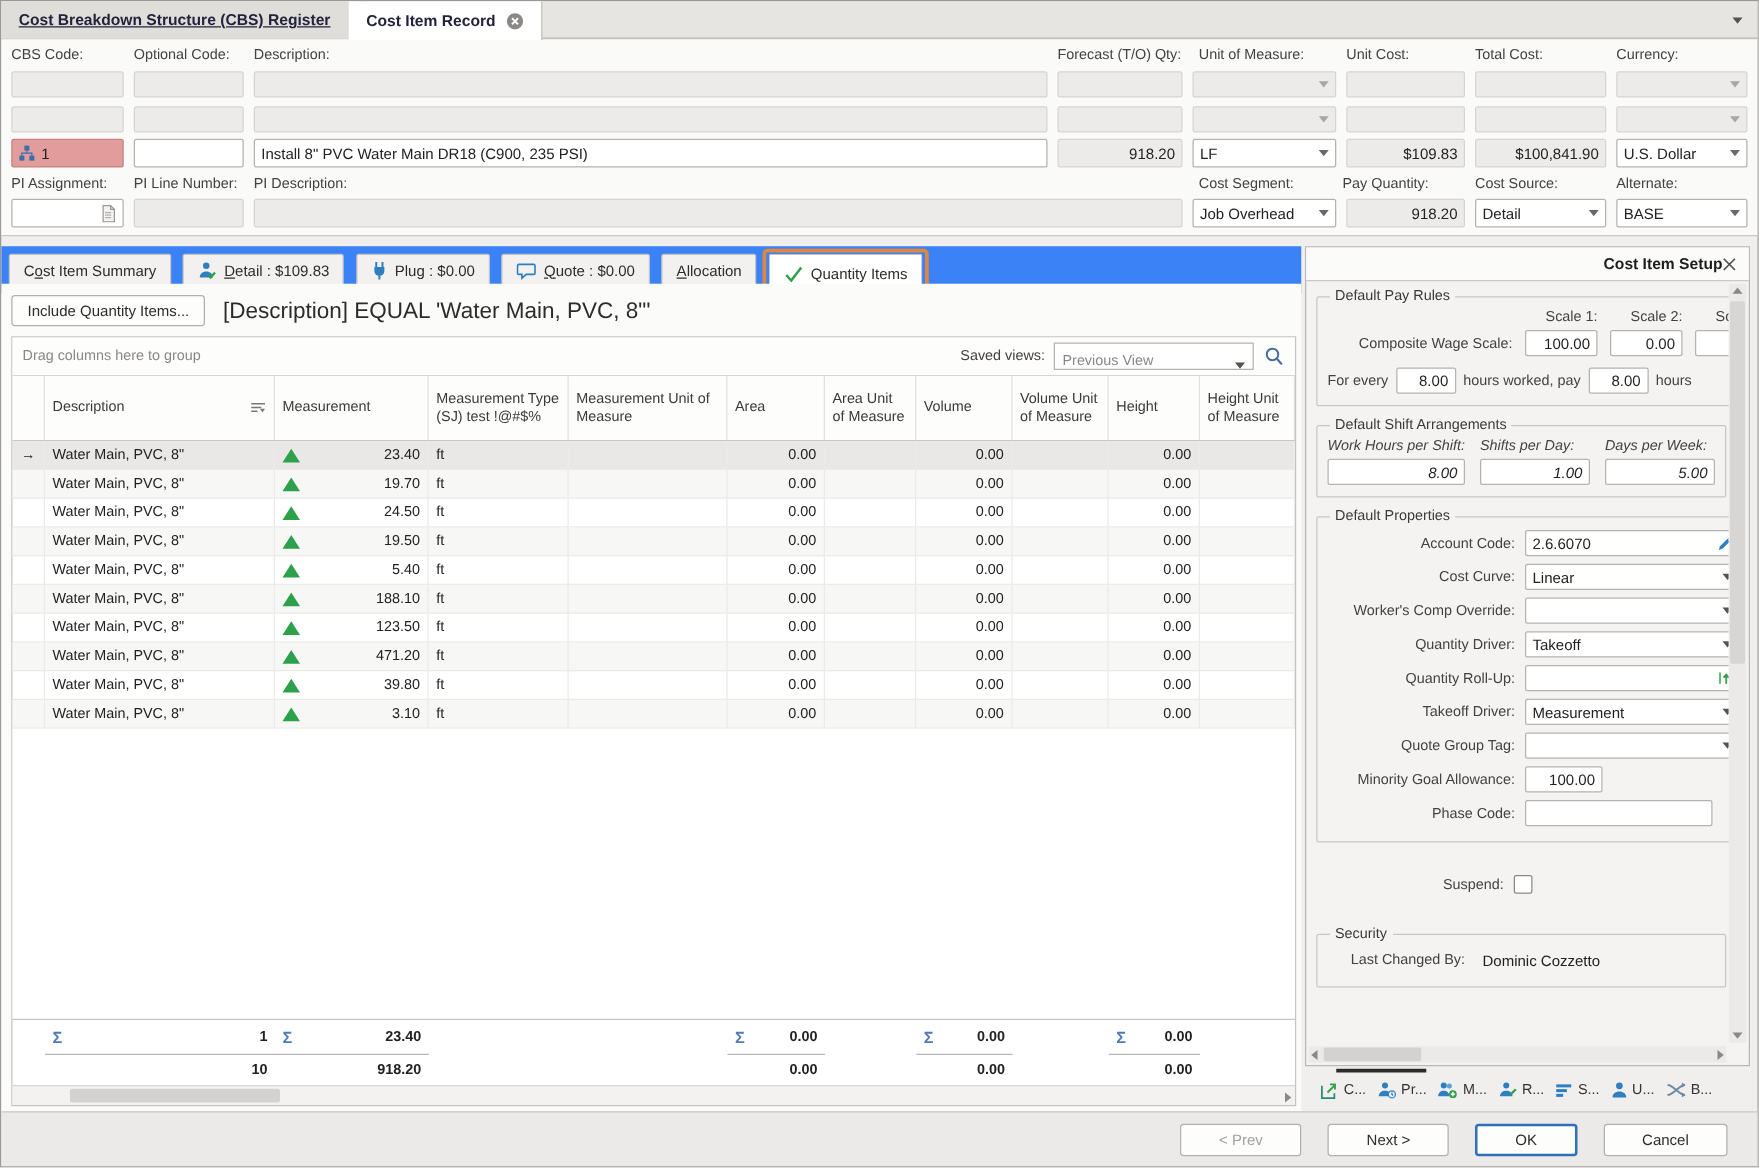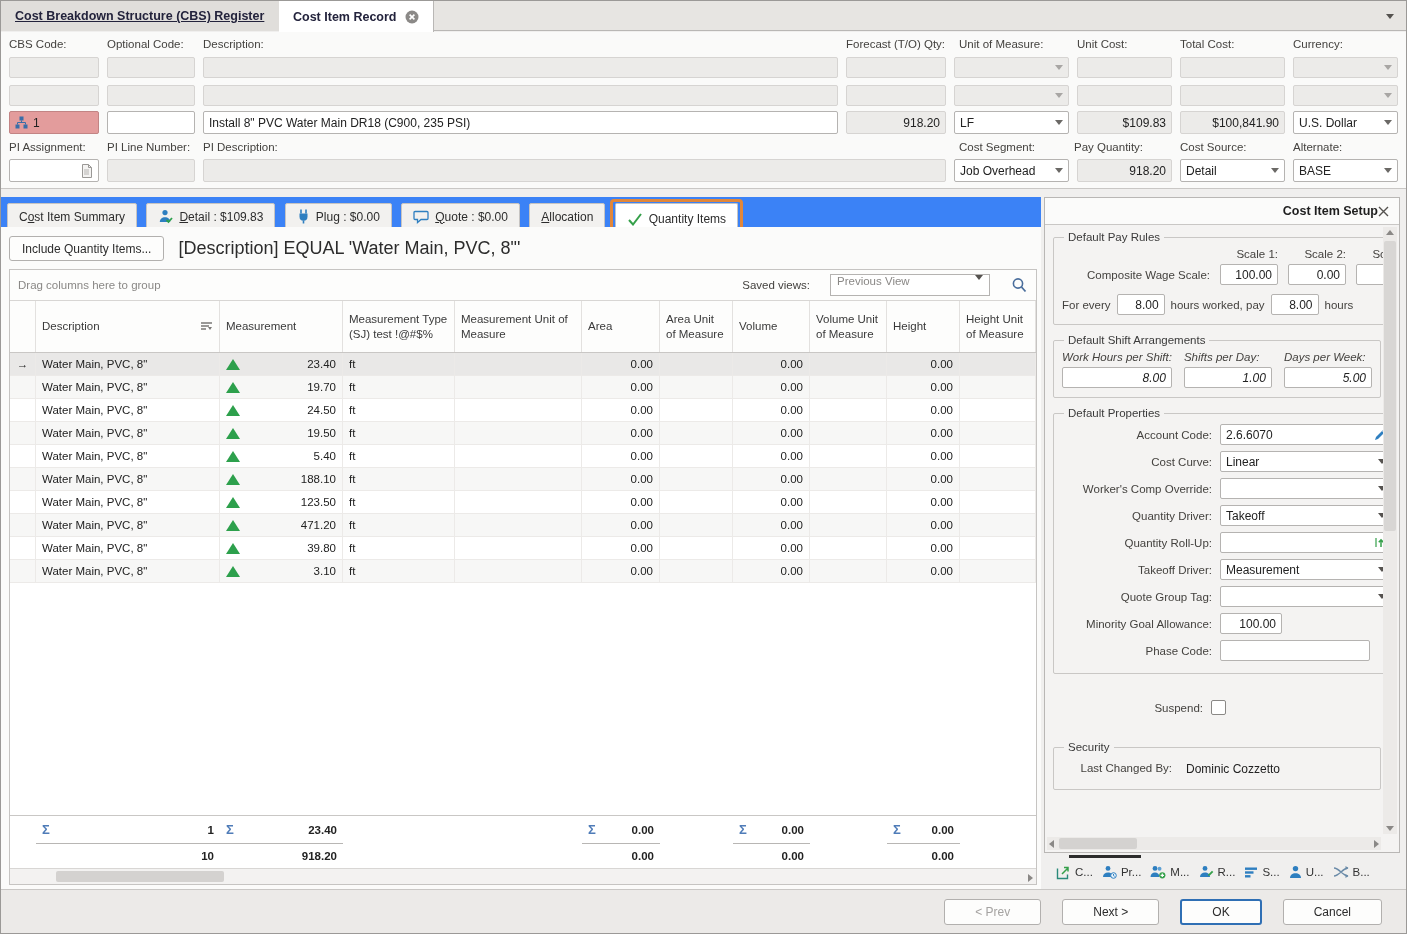--- a/index.html
+++ b/index.html
@@ -35,23 +35,23 @@
 
   
   .left-region { position:absolute; left:0; top:226px; width:1040px; height:664px; background:#fbfbfa; }
   .include-row { position:absolute; left:8px; top:9px; height:25px; display:flex; align-items:center; gap:14px; }
   .btn-include { height:25px; padding:0 12px; background:#fdfdfc; border:1px solid #b2b0ae; border-radius:3px; font-size:12px; color:#2c2c2c; display:flex; align-items:center; }
   .filter-text { font-size:18px; color:#2c2c2c; }
 
   .grid-box { position:absolute; left:8px; top:42px; width:1028px; height:616px; background:#fff; border:1px solid #c6c4c2; display:flex; flex-direction:column; }
   .group-bar { height:31px; border-bottom:1px solid #d8d6d4; display:flex; align-items:center; padding:0 8px; background:#fdfdfc; }
   .group-hint { color:#8a8886; font-size:11.5px; }
-  .saved-views { margin-left:auto; display:flex; align-items:center; gap:20px; }
+  .saved-views { margin-left:auto; display:flex; align-items:center; gap:7px; }
   .sv-label { font-size:11.5px; color:#44423f; }
-  .sv-dd { width:160px; height:22px; background:#fff; border:1px solid #b5b3b1; display:flex; align-items:flex-start; justify-content:space-between; padding:0 6px; color:#8a8886; font-size:11.5px; }
+  .sv-dd { width:160px; height:22px; background:#fff; border:1px solid #b5b3b1; display:flex; align-items:flex-end; justify-content:space-between; padding:0 6px; color:#8a8886; font-size:11.5px; }
 
   .gcols { display:grid; grid-template-columns:26px 184px 123px 112px 127px 78px 73px 77px 77px 73px 76px; }
   .ghead { border-bottom:1px solid #c9c7c5; background:#fdfdfc; }
   .ghead .hcell { min-height:51px; padding:3px 6px; font-size:11.5px; color:#3a3a3a; border-right:1px solid #e3e1df; display:flex; align-items:center; line-height:1.25; }
   .ghead .hcell.first { justify-content:space-between; }
   .gbody .grid-row .cell { height:23px; border-right:1px solid #eceae8; border-bottom:1px solid #eceae8; display:flex; align-items:center; padding:0 6px; font-size:11.5px; color:#222; }
   .gbody .grid-row:nth-child(even) { background:#f7f7f6; }
   .gbody .grid-row.selected { background:#e9e8e7; }
   .cell.num { justify-content:flex-end; }
   .cell.meas { justify-content:space-between; }

